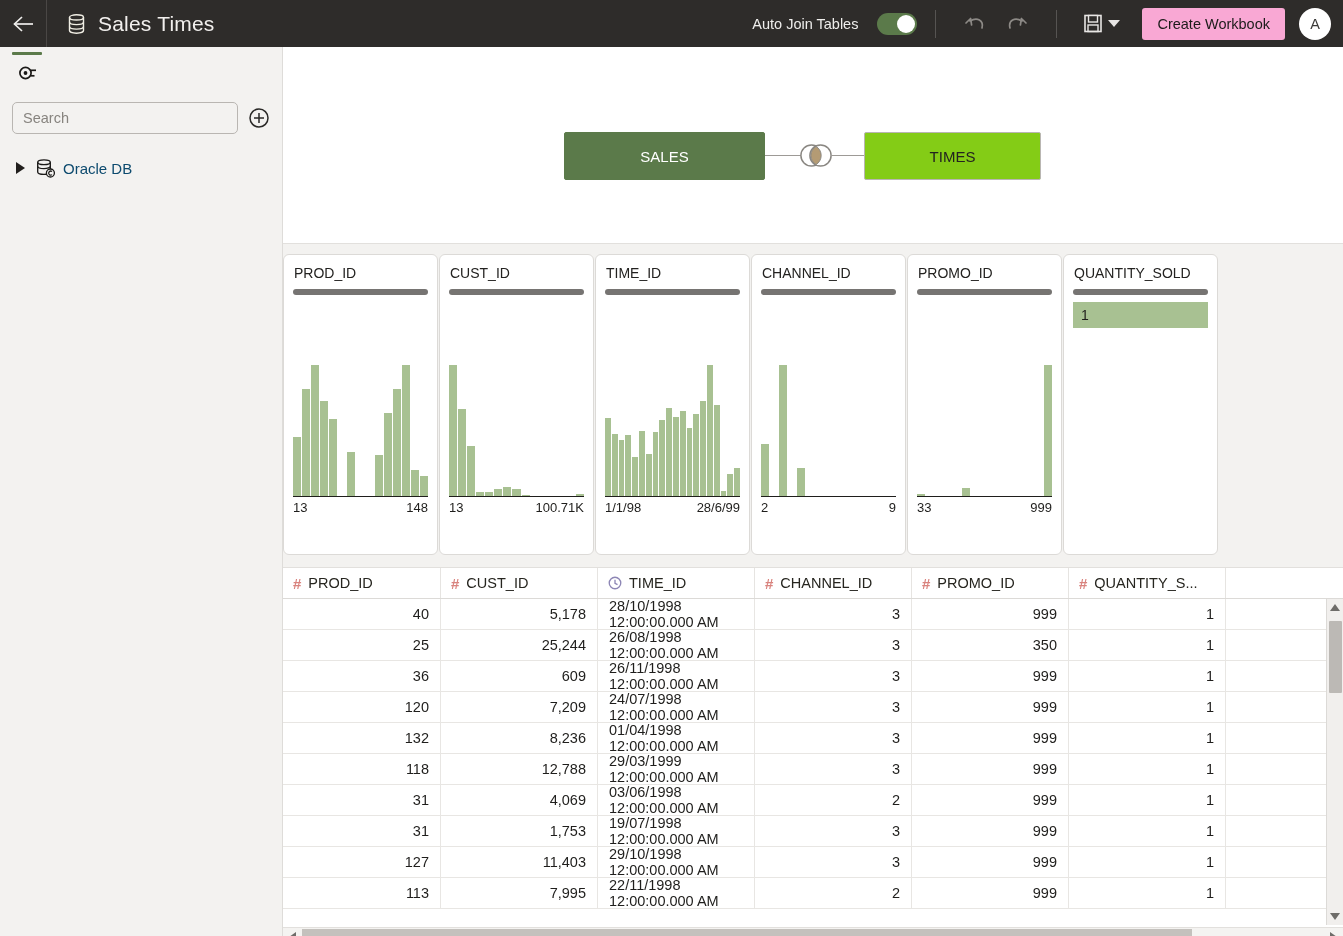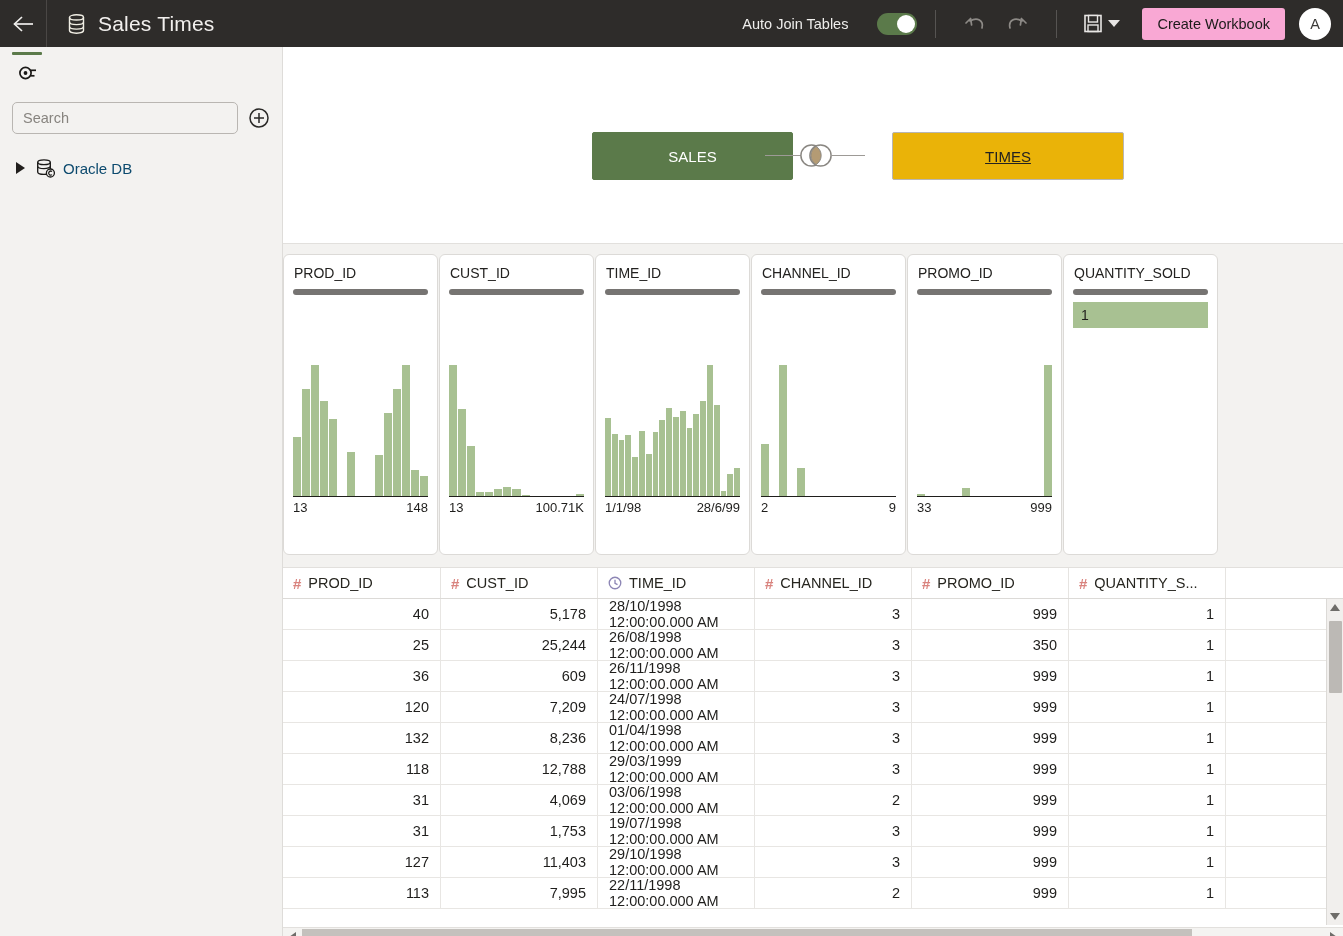--- a/index.html
+++ b/index.html
@@ -21,21 +21,21 @@
     cursor: pointer;
   }
   .tb-back svg { display: block; }
   .tb-divider-v { width: 1px; height: 47px; background: #4a4745; }
   .tb-title-wrap { display: flex; align-items: center; gap: 12px; padding-left: 20px; }
   .tb-title {
     color: #f2f0ee; font-size: 21px; letter-spacing: .2px;
   }
   .tb-spacer { flex: 1; }
   .tb-right { display: flex; align-items: center; height: 47px; }
-  .tb-autojoin-label { color: #efeeec; font-size: 14.5px; margin-right: 29px; }
+  .tb-autojoin-label { color: #efeeec; font-size: 14.5px; margin-right: 19px; }
   .toggle {
     width: 40px; height: 22px; border-radius: 11px; background: #5b7a4a;
     position: relative; cursor: pointer;
   }
   .toggle .knob {
     position: absolute; top: 2px; right: 2px; width: 18px; height: 18px;
     border-radius: 50%; background: #ffffff;
   }
   .tb-sep { width: 1px; height: 28px; background: #565452; margin: 0 18px; }
   .icon-btn {
@@ -119,30 +119,29 @@
   .zsign { background: #b3b0ac; }
   .zsign.h { width: 16px; height: 4px; }
 
   
   .diagram {
     height: 143px; position: relative;
   }
   .node {
     position: absolute; top: 85px; height: 48px;
     display: flex; align-items: center; justify-content: center;
-    font-size: 15px; border-radius: 2px; margin-left: 28px;
+    font-size: 15px; border-radius: 2px;
   }
   .node.sales {
     left: 281px; width: 201px; background: #5b7a4a; color: #ffffff;
     border: 1px solid #5b7a4a;
   }
   .node.times {
-    left: 581px; width: 232px; background: #eab308; color: #232220;
+    left: 581px; width: 177px; background: #84cc16; color: #232220;
     border: 1px solid #b9b6b2;
-    text-decoration: underline;
   }
   .join-line { position: absolute; top: 108px; height: 1px; background: #9d9a96; }
   .join-line.l { left: 482px; width: 36px; }
   .join-line.r { left: 548px; width: 34px; }
   .venn { position: absolute; left: 516px; top: 96px; width: 34px; height: 25px; cursor: pointer; }
 
   
   .cards-region {
     position: absolute; top: 196px; left: 0; width: 1060px; height: 325px;
     background: #f3f2f0; border-top: 1px solid #e2e0dd; border-bottom: 1px solid #e2e0dd;

